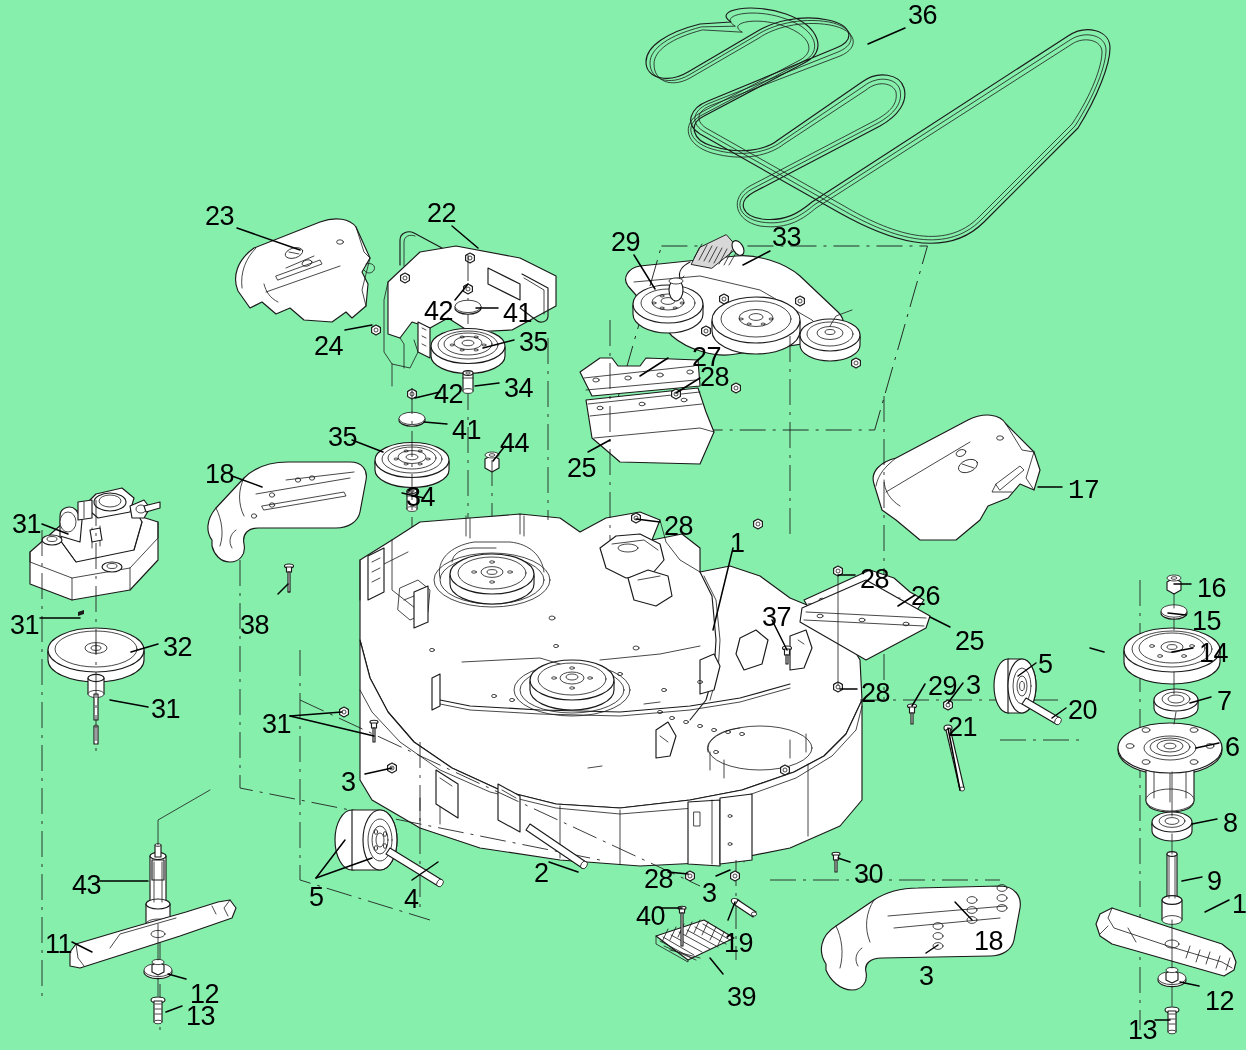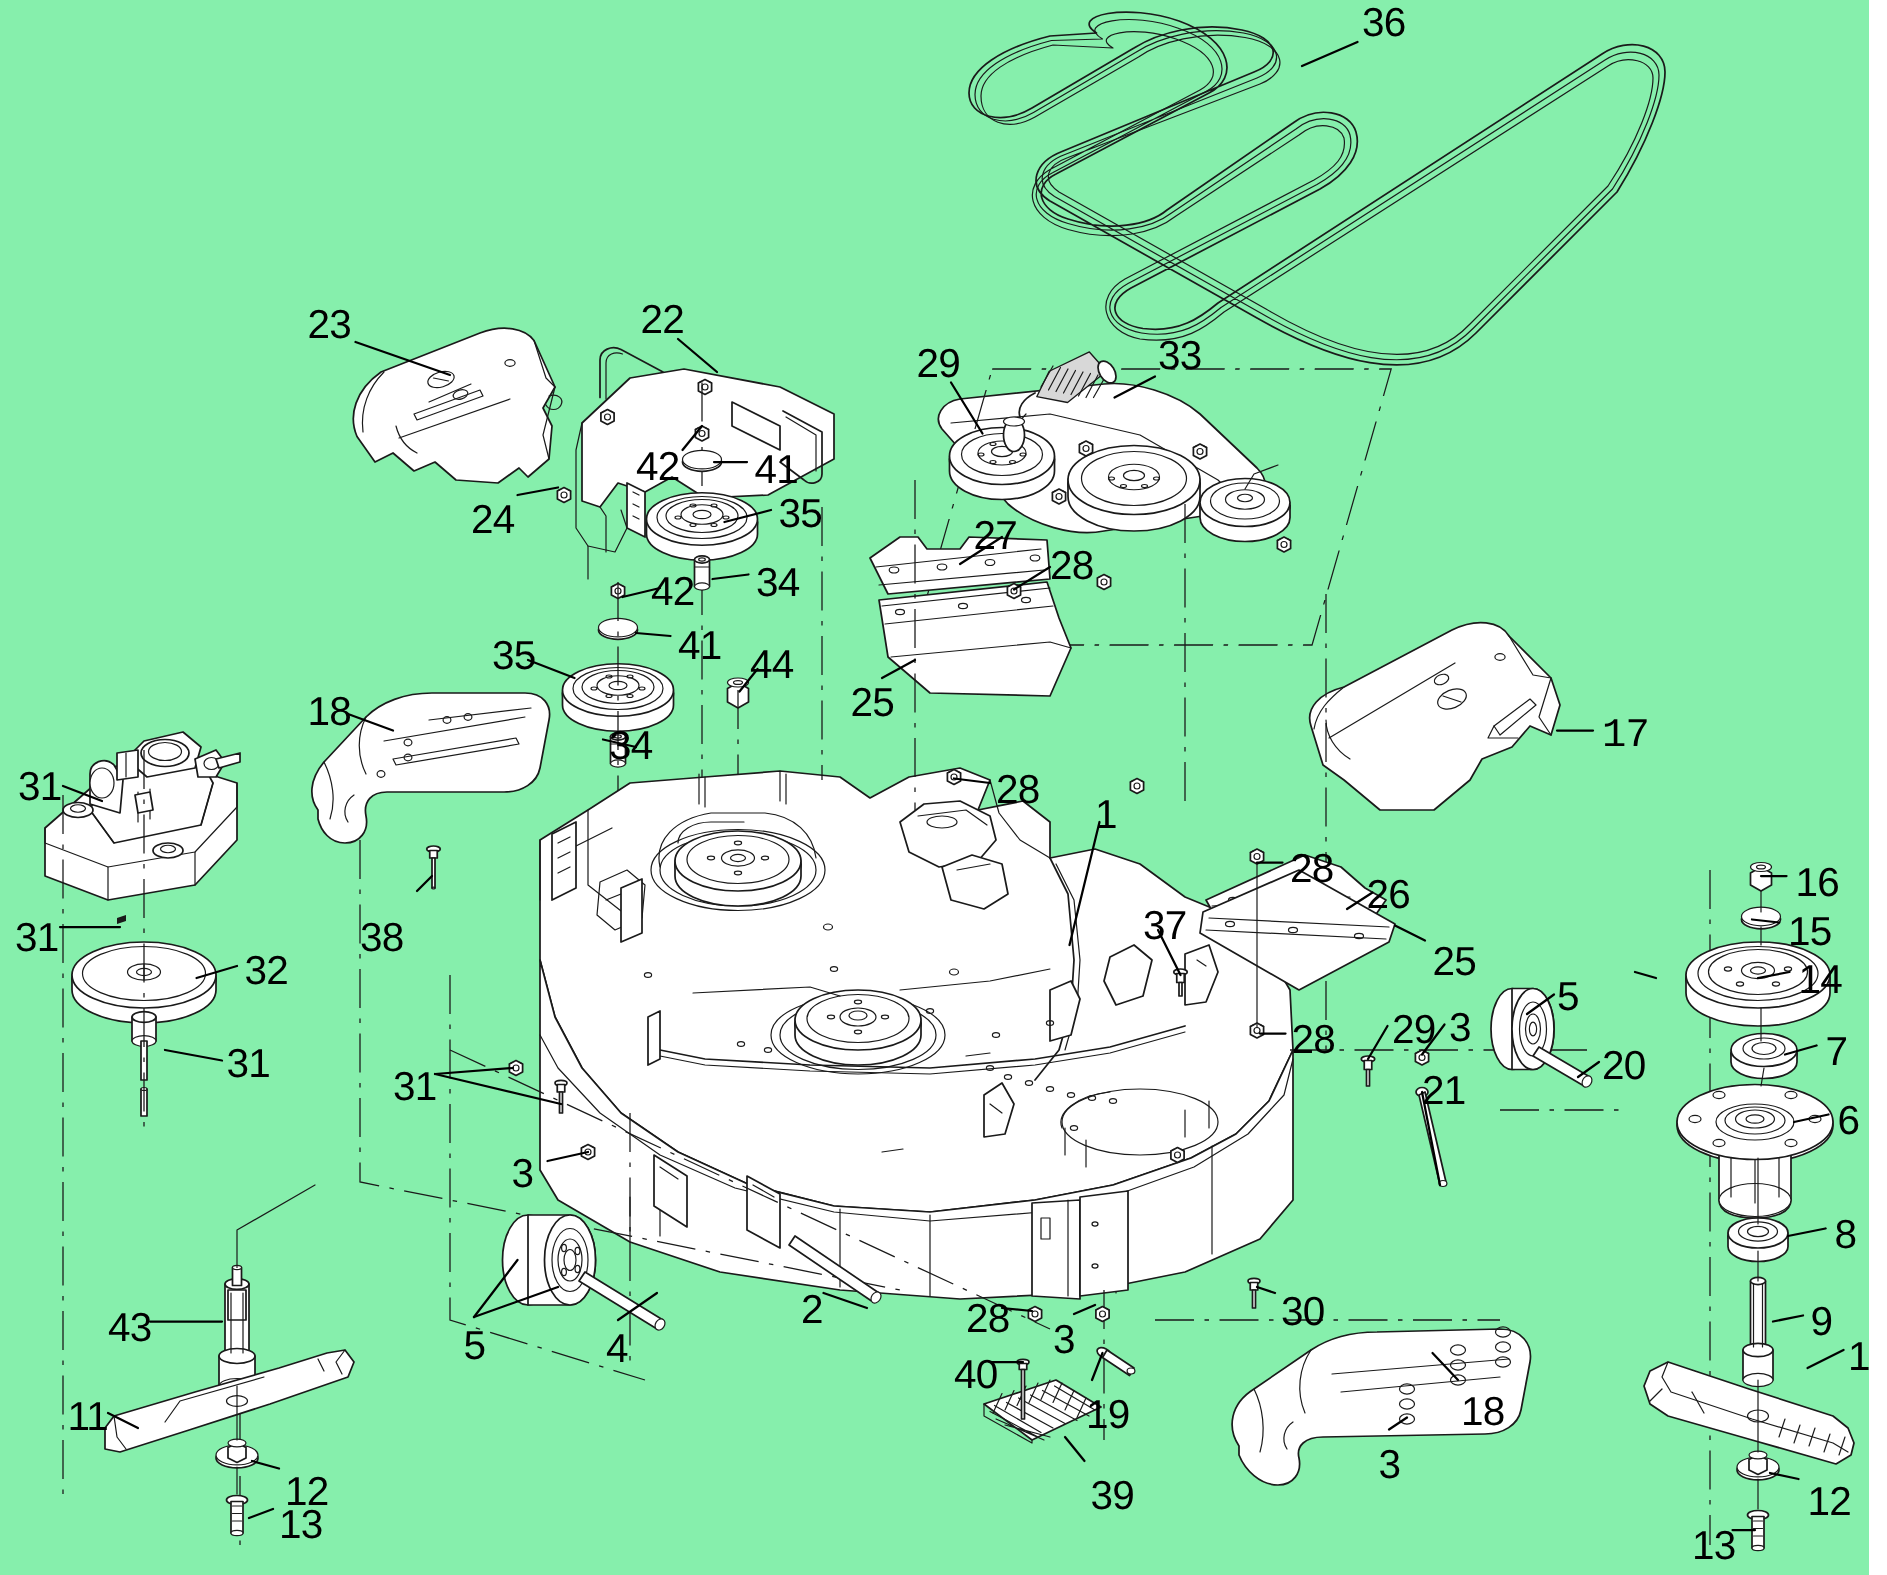--- a/index.html
+++ b/index.html
@@ -853,21 +853,21 @@
 <div id="callout-layer">
       <div class="callout" style="left: 908px; top: 2px;">36</div>
       <div class="callout" style="left: 205px; top: 203px;">23</div>
       <div class="callout" style="left: 427px; top: 200px;">22</div>
       <div class="callout" style="left: 611px; top: 229px;">29</div>
       <div class="callout" style="left: 772px; top: 224px;">33</div>
       <div class="callout" style="left: 424px; top: 298px;">42</div>
       <div class="callout" style="left: 503px; top: 300px;">41</div>
       <div class="callout" style="left: 314px; top: 333px;">24</div>
       <div class="callout" style="left: 519px; top: 329px;">35</div>
-      <div class="callout" style="left: 649px; top: 344px;">27</div>
+      <div class="callout" style="left: 692px; top: 344px;">27</div>
       <div class="callout" style="left: 700px; top: 364px;">28</div>
       <div class="callout" style="left: 434px; top: 381px;">42</div>
       <div class="callout" style="left: 504px; top: 375px;">34</div>
       <div class="callout" style="left: 452px; top: 417px;">41</div>
       <div class="callout" style="left: 328px; top: 424px;">35</div>
       <div class="callout" style="left: 500px; top: 430px;">44</div>
       <div class="callout" style="left: 567px; top: 455px;">25</div>
       <div class="callout" style="left: 205px; top: 461px;">18</div>
       <div class="callout" style="left: 1068px; top: 478px; font-family: Liberation Mono, monospace;">17</div>
       <div class="callout" style="left: 406px; top: 484px;">34</div>

